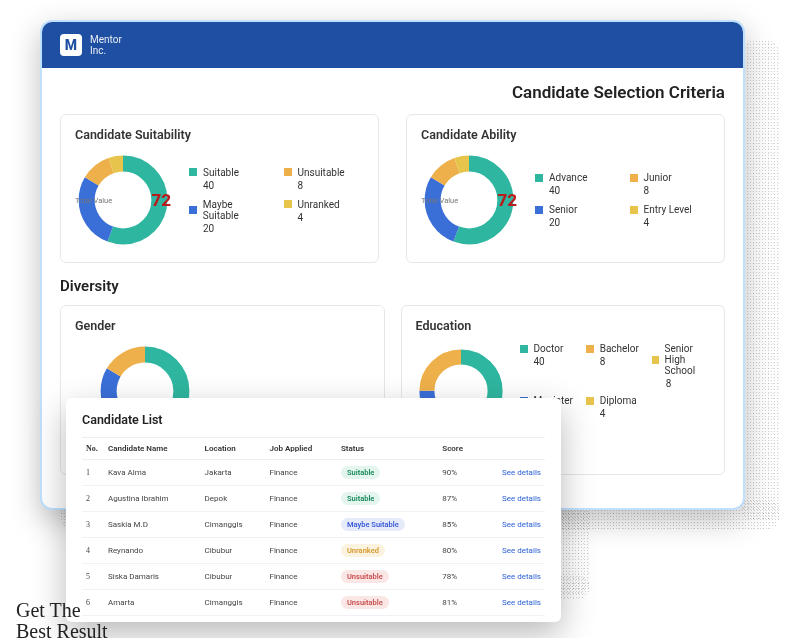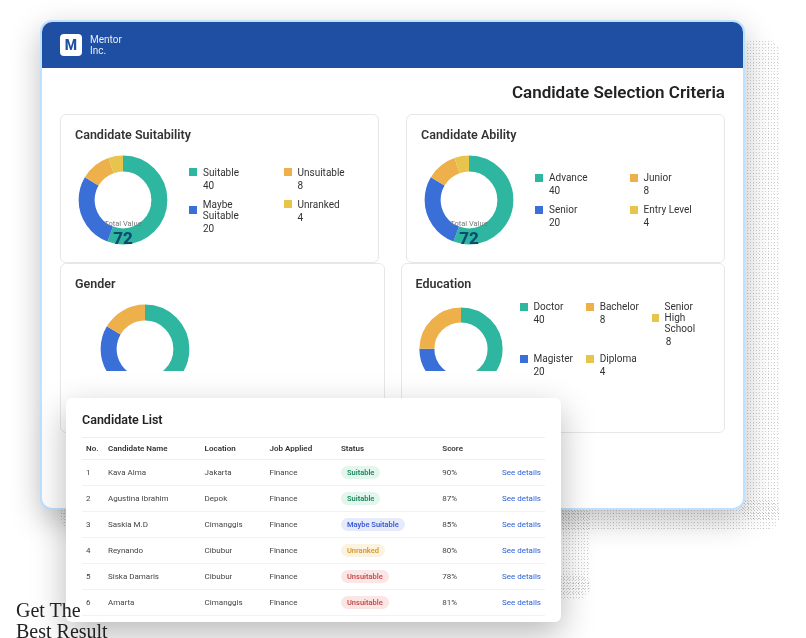--- a/index.html
+++ b/index.html
@@ -65,24 +65,24 @@
     padding: 12px 14px 14px 14px;
     background: #fff;
   }
   .card-title { font-size: 12.5px; font-weight: 600; color: #333; margin-bottom: 10px; }
 
   .donut-wrap { display:flex; align-items:center; gap: 18px; }
   .donut { position:relative; width: 96px; height: 96px; }
   .donut svg { width: 100%; height: 100%; transform: rotate(-90deg); }
   .donut-center {
     position:absolute; inset:0;
-    display:flex; flex-direction:column; align-items:center; justify-content:flex-end;
+    display:flex; flex-direction:row; align-items:center; justify-content:space-between;
   }
   .donut-center .lbl { font-size: 7.5px; color: #777; }
-  .donut-center .val { font-size: 17px; font-weight: 800; color: #0c4a6e; }
+  .donut-center .val { font-size: 17px; font-weight: 800; color: #b91c1c; }
 
   .legend { flex:1; display:grid; grid-template-columns: 1fr 1fr; gap: 8px 14px; }
   .leg-item { display:flex; flex-direction:column; gap:2px; }
   .leg-row { display:flex; align-items:center; gap:6px; }
   .swatch { width:8px; height:8px; }
   .leg-label { font-size: 10px; color:#333; line-height:1.1; }
   .leg-val   { font-size: 10px; color:#333; margin-left: 14px; }
 
   .section-title { font-size: 15px; font-weight: 600; color:#222; margin: 14px 0 10px 0; }
 
@@ -98,21 +98,21 @@
     width: 495px;
     background:#fff;
     border-radius: 6px;
     box-shadow: 0 12px 34px rgba(0,0,0,0.28);
     padding: 14px 16px 6px 16px;
   }
   .list-title { font-size: 12.5px; font-weight:600; color:#222; margin-bottom:10px; }
   table { width:100%; border-collapse: collapse; font-size: 8px; color:#444; }
   th { text-align:left; font-weight:600; color:#333; padding: 6px 4px; border-bottom:1px solid #eee; border-top:1px solid #eee; }
   td { padding: 6px 4px; border-bottom:1px solid #f2f2f2; }
-  td:first-child, th:first-child { width: 22px; }
+  td:first-child, th:first-child { width: 22px; font-family: Liberation Serif, serif; }
   .pill { display:inline-block; padding: 2px 6px; border-radius: 8px; font-size: 7.5px; font-weight:600; }
   .pill.suitable   { color:#178a5c; background:#e3f5ed; }
   .pill.maybe      { color:#3a59d6; background:#e6ebfb; }
   .pill.unranked   { color:#d79a2e; background:#fbf2df; }
   .pill.unsuitable { color:#c94e4e; background:#fbe6e6; }
   .see-details { color:#2a5fd6; font-size:8px; cursor:pointer; }
 
   .tagline {
     position: absolute;
     left: 16px; top: 600px;
@@ -235,20 +235,21 @@
                   <span class="swatch" style="background:#e7c44c"></span>
                   <span class="leg-label">Entry Level</span>
                 </div>
                 <span class="leg-val">4</span>
               </div>
             </div>
         </div>
       </div>
     </div>
 
+    <div class="section-title">Diversity</div>
 
     <div class="bottom-cards">
       <div class="card">
         <div class="card-title">Gender</div>
         <div class="pie-partial">
           <svg viewBox="0 0 42 42">
             <circle cx="21" cy="21" r="15.915" fill="none" stroke="#2fb6a0" stroke-width="7" stroke-dasharray="55.6 44.4"></circle>
             <circle cx="21" cy="21" r="15.915" fill="none" stroke="#3a6fd8" stroke-width="7" stroke-dasharray="27.8 72.2" stroke-dashoffset="-55.6"></circle>
             <circle cx="21" cy="21" r="15.915" fill="none" stroke="#eeb04a" stroke-width="7" stroke-dasharray="16.6 83.4" stroke-dashoffset="-83.4"></circle>
           </svg>

